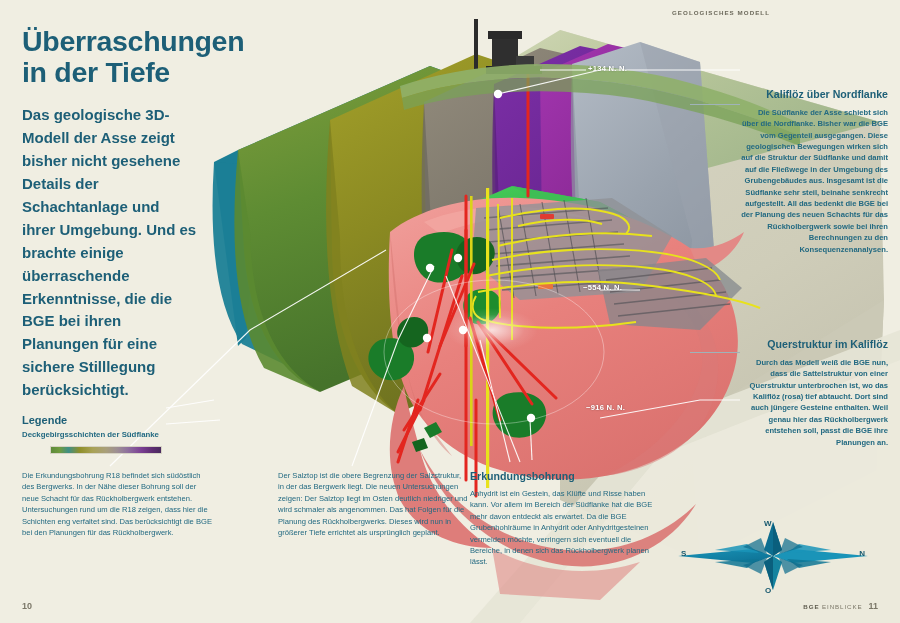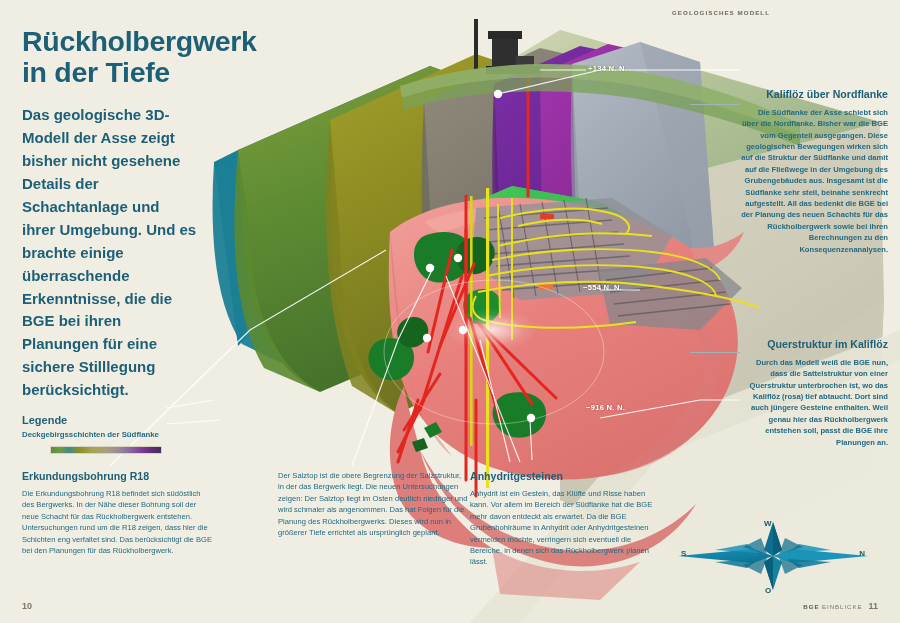--- a/index.html
+++ b/index.html
@@ -397,21 +397,21 @@
           <path d="M0 34 L-9 6 L0 0 Z" fill="#0a5f7d"></path>
         </g>
 
       </g>
     </svg>
   </div>
 
   <div class="running-head">GEOLOGISCHES MODELL</div>
 
   <h1 class="headline">
-    <span>Rückholbergwerk</span><br>
+    <span>Überraschungen</span><br>
     <span>in der Tiefe</span>
   </h1>
   <p class="intro">Das geologische 3D-Modell der Asse zeigt bisher nicht gesehene Details der Schachtanlage und ihrer Umgebung. Und es brachte einige überraschende Erkenntnisse, die die BGE bei ihren Planungen für eine sichere Stilllegung berücksichtigt.</p>
 
   <div id="legend">
     <div class="ltitle">Legende</div>
     <div class="lsub">Deckgebirgsschichten der Südflanke</div>
     <div class="lbar"></div>
   </div>
 
@@ -421,30 +421,29 @@
     <p>Die Südflanke der Asse schiebt sich über die Nordflanke. Bisher war die BGE vom Gegenteil ausgegangen. Diese geologischen Bewegungen wirken sich auf die Struktur der Südflanke und damit auf die Fließwege in der Umgebung des Grubengebäudes aus. Insgesamt ist die Südflanke sehr steil, beinahe senkrecht aufgestellt. All das bedenkt die BGE bei der Planung des neuen Schachts für das Rückholbergwerk sowie bei ihren Berechnungen zu den Konsequenzenanalysen.</p>
   </div>
 
   <div class="rule-right" style="left:690px; top:352px;"></div>
   <div class="side-block" id="block-querstruktur">
     <h3>Querstruktur im Kaliflöz</h3>
     <p>Durch das Modell weiß die BGE nun, dass die Sattelstruktur von einer Querstruktur unterbrochen ist, wo das Kaliflöz (rosa) tief abtaucht. Dort sind auch jüngere Gesteine enthalten. Weil genau hier das Rückholbergwerk entstehen soll, passt die BGE ihre Planungen an.</p>
   </div>
 
   <div class="bottom-block" id="block-r18">
-    <h3>Erkundungsbohrung R18</h3>
     <p>Die Erkundungsbohrung R18 befindet sich südöstlich des Bergwerks. In der Nähe dieser Bohrung soll der neue Schacht für das Rückholbergwerk entstehen. Untersuchungen rund um die R18 zeigen, dass hier die Schichten eng verfaltet sind. Das berücksichtigt die BGE bei den Planungen für das Rückholbergwerk.</p>
   </div>
 
   <div class="bottom-block" id="block-salztop">
     <p>Der Salztop ist die obere Begrenzung der Salzstruktur, in der das Bergwerk liegt. Die neuen Untersuchungen zeigen: Der Salztop liegt im Osten deutlich niedriger und wird schmaler als angenommen. Das hat Folgen für die Planung des Rückholbergwerks. Dieses wird nun in größerer Tiefe errichtet als ursprünglich geplant.</p>
   </div>
 
   <div class="bottom-block" id="block-anhydrit">
-    <h3>Anhydritgesteinen</h3>
+    <h3>Erkundungsbohrung</h3>
     <p>Anhydrit ist ein Gestein, das Klüfte und Risse haben kann. Vor allem im Bereich der Südflanke hat die BGE mehr davon entdeckt als erwartet. Da die BGE Grubenhohlräume in Anhydrit oder Anhydritgesteinen vermeiden möchte, verringern sich eventuell die Bereiche, in denen sich das Rückholbergwerk planen lässt.</p>
   </div>
 
   <div class="elev" id="elev-top">+134 N. N.</div>
   <div class="elev" id="elev-mid">−554 N. N.</div>
   <div class="elev" id="elev-bot">−916 N. N.</div>
 
   <div id="compass">
     <span class="clabel c-n">N</span>
     <span class="clabel c-s">S</span>

